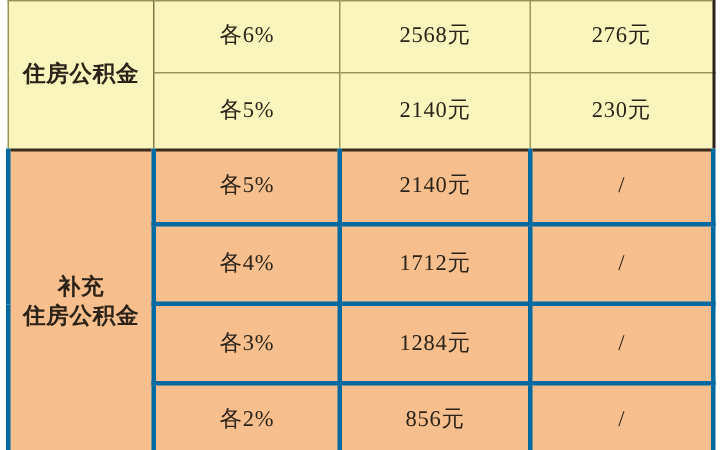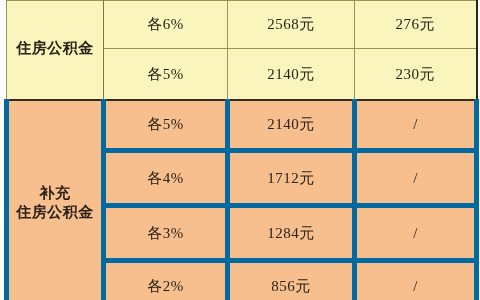--- a/index.html
+++ b/index.html
@@ -56,40 +56,39 @@
     background: #f9f5bd;
     border: 1px solid #9a9352;
   }
   .band-yellow td.label-cell {
     border-right: 1px solid #7e7840;
   }
 
   
   .band-orange td {
     background: #f7bf8e;
-    border: 5px solid #0369a1;
+    border: 3px solid #0369a1;
   }
   .band-orange td.label-cell {
     border-right: 1px solid #a21caf;
   }
 
   
   .band-sep td {
     border-top: 2px solid #3b2b1d;
   }
 
   
   td.label-cell {
     font-weight: bold;
     font-size: 16px;
     letter-spacing: 1px;
   }
   td.label-cell .label-line {
     display: block;
-    font-family: Liberation Mono, monospace;
   }
 
   
   tr.r-h48 td { height: 47px; }
   tr.r-h50 td { height: 50px; }
   tr.r-h46 td { height: 46px; }
 
   
   .slash-cell {
     font-size: 17px;

